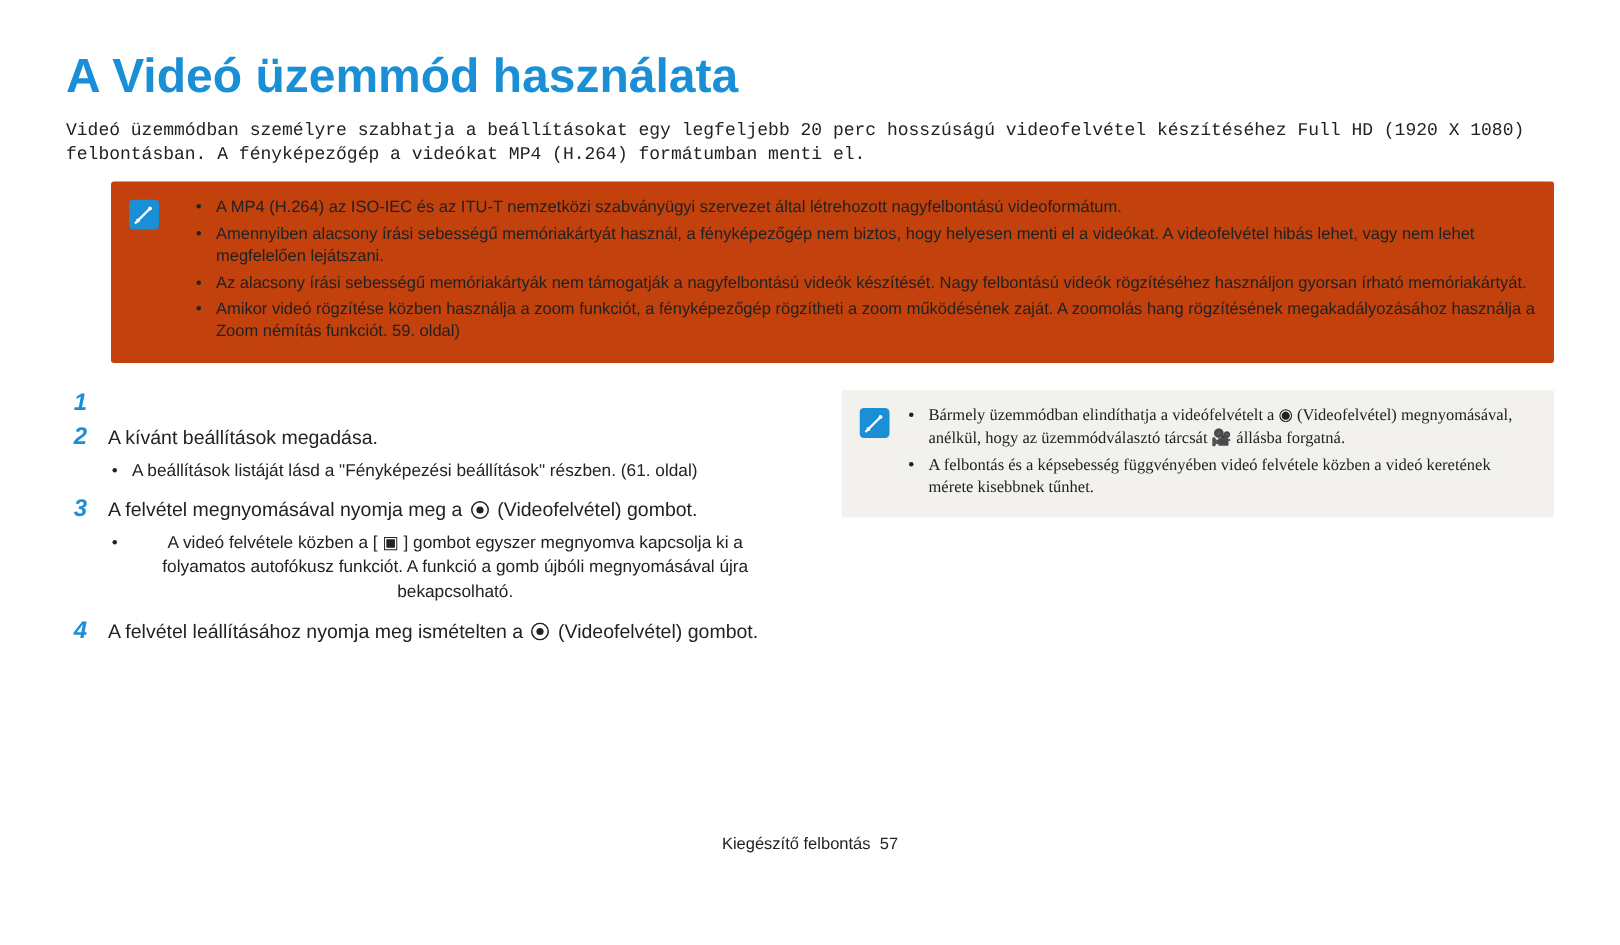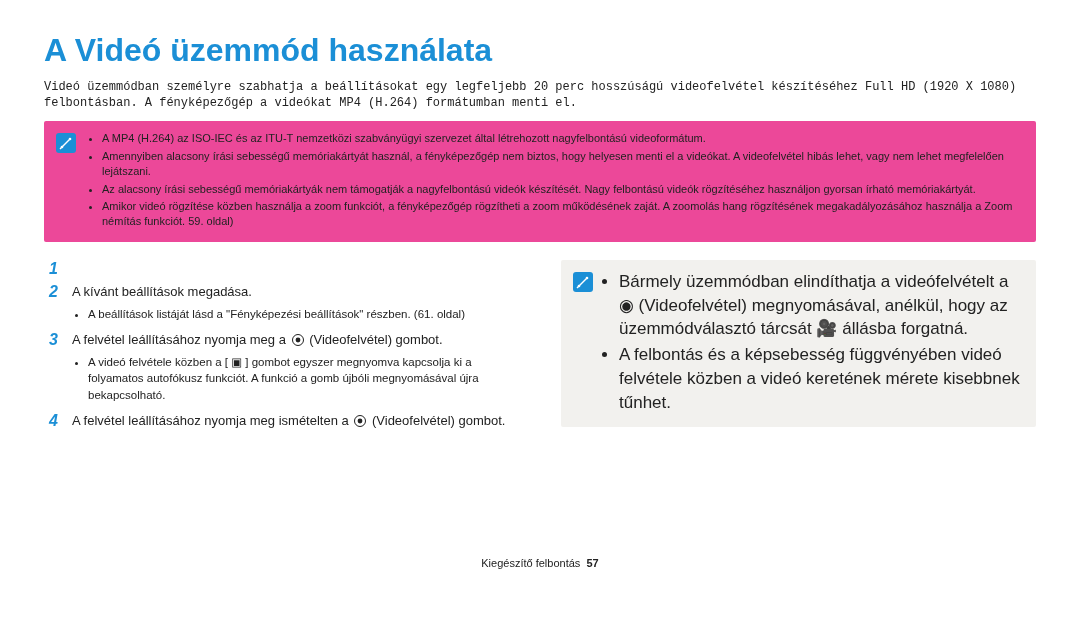--- a/index.html
+++ b/index.html
@@ -1,38 +1,38 @@
 <!DOCTYPE html>
 <html><head>
 <meta charset="utf-8">
 <style>
   * { box-sizing: border-box; margin: 0; padding: 0; }
   html, body { width: 1080px; height: 630px; font-family: "Segoe UI", "Helvetica Neue", Arial, sans-serif; font-size: 12px; color: #222; background: #fff; }
   .page { padding: 32px 44px 16px 44px; }
   .title { color: #1b8fd6; font-size: 32px; font-weight: 700; margin-bottom: 10px; }
   .intro { font-size: 12px; line-height: 1.35; margin-bottom: 10px; font-family: Liberation Mono, monospace; }
-  .note-box { background: #ec4899; border-radius: 2px; padding: 10px 12px 10px 12px; display: flex; gap: 6px; }
+  .note-box { background: #c2410c; border-radius: 2px; padding: 10px 12px 10px 12px; display: flex; gap: 18px; margin-left: 30px; }
   .note-icon { flex: 0 0 22px; height: 22px; margin-top: 2px; }
   .note-icon svg { display:block; }
   .note-list { list-style: disc; padding-left: 18px; font-size: 11px; line-height: 1.4; }
   .note-list li { margin-bottom: 2px; }
   .columns { display: flex; gap: 42px; margin-top: 18px; }
   .col-left { flex: 1 1 0; }
   .col-right { flex: 1 1 0; }
   .step { display: flex; gap: 14px; margin-bottom: 6px; }
   .step-num { color: #1b8fd6; font-size: 16px; font-style: italic; font-weight: 600; line-height: 1.1; flex: 0 0 14px; text-align: right; }
   .step-body { font-size: 13px; line-height: 1.45; }
   .step-body .sub { list-style: disc; padding-left: 16px; font-size: 11.5px; margin-top: 4px; }
-  .step-body .sub li { margin-bottom: 2px; }
+  .step-body .sub li { margin-bottom: 2px; text-align: center; }
   .inline-icon { display: inline-block; vertical-align: -2px; margin: 0 2px; }
   .inline-icon svg { display:block; }
   .footer { text-align: center; font-size: 11px; color: #222; margin-top: 120px; }
-  .footer .pn { font-weight: 700; }
+  .footer .pn { font-weight: 400; }
   .right-note { background: #f2f1ee; border-radius: 2px; padding: 10px 12px; display: flex; gap: 6px; }
-  .right-note .note-list { font-size: 17px; }
+  .right-note .note-list { font-size: 11px; font-family: Liberation Serif, serif; }
 </style>
 </head>
 <body>
 
 <div class="page">
   <h1 class="title">A Videó üzemmód használata</h1>
   <p class="intro">Videó üzemmódban személyre szabhatja a beállításokat egy legfeljebb 20 perc hosszúságú videofelvétel készítéséhez Full HD (1920 X 1080) felbontásban. A fényképezőgép a videókat MP4 (H.264) formátumban menti el.</p>
 
   <div class="note-box">
     <span class="note-icon">
@@ -64,21 +64,21 @@
           <span>A kívánt beállítások megadása.</span>
           <ul class="sub">
             <li>A beállítások listáját lásd a "Fényképezési beállítások" részben. (61. oldal)</li>
           </ul>
         </div>
       </div>
 
       <div class="step">
         <div class="step-num">3</div>
         <div class="step-body">
-          <span>A felvétel leállításához nyomja meg a </span><span class="inline-icon"><svg width="12" height="12">
+          <span>A felvétel megnyomásával nyomja meg a </span><span class="inline-icon"><svg width="12" height="12">
                 <circle cx="6" cy="6" r="5.5" fill="none" stroke="#222" stroke-width="1"></circle>
                 <circle cx="6" cy="6" r="2.4" fill="#222"></circle>
               </svg></span><span> (Videofelvétel) gombot.</span>
           <ul class="sub">
             <li>A videó felvétele közben a [ ▣ ] gombot egyszer megnyomva kapcsolja ki a folyamatos autofókusz funkciót. A funkció a gomb újbóli megnyomásával újra bekapcsolható.</li>
           </ul>
         </div>
       </div>
 
       <div class="step">

